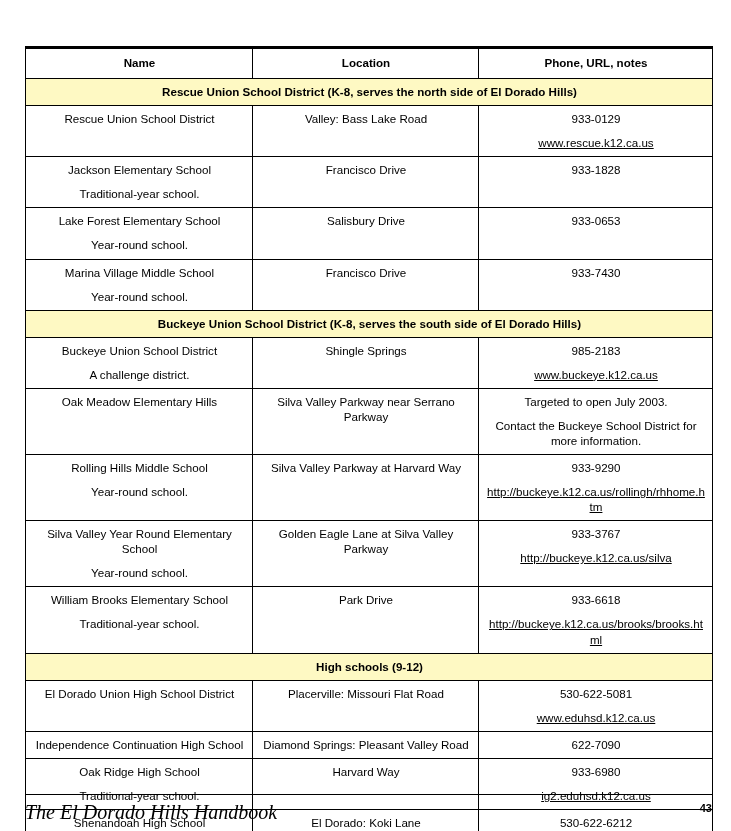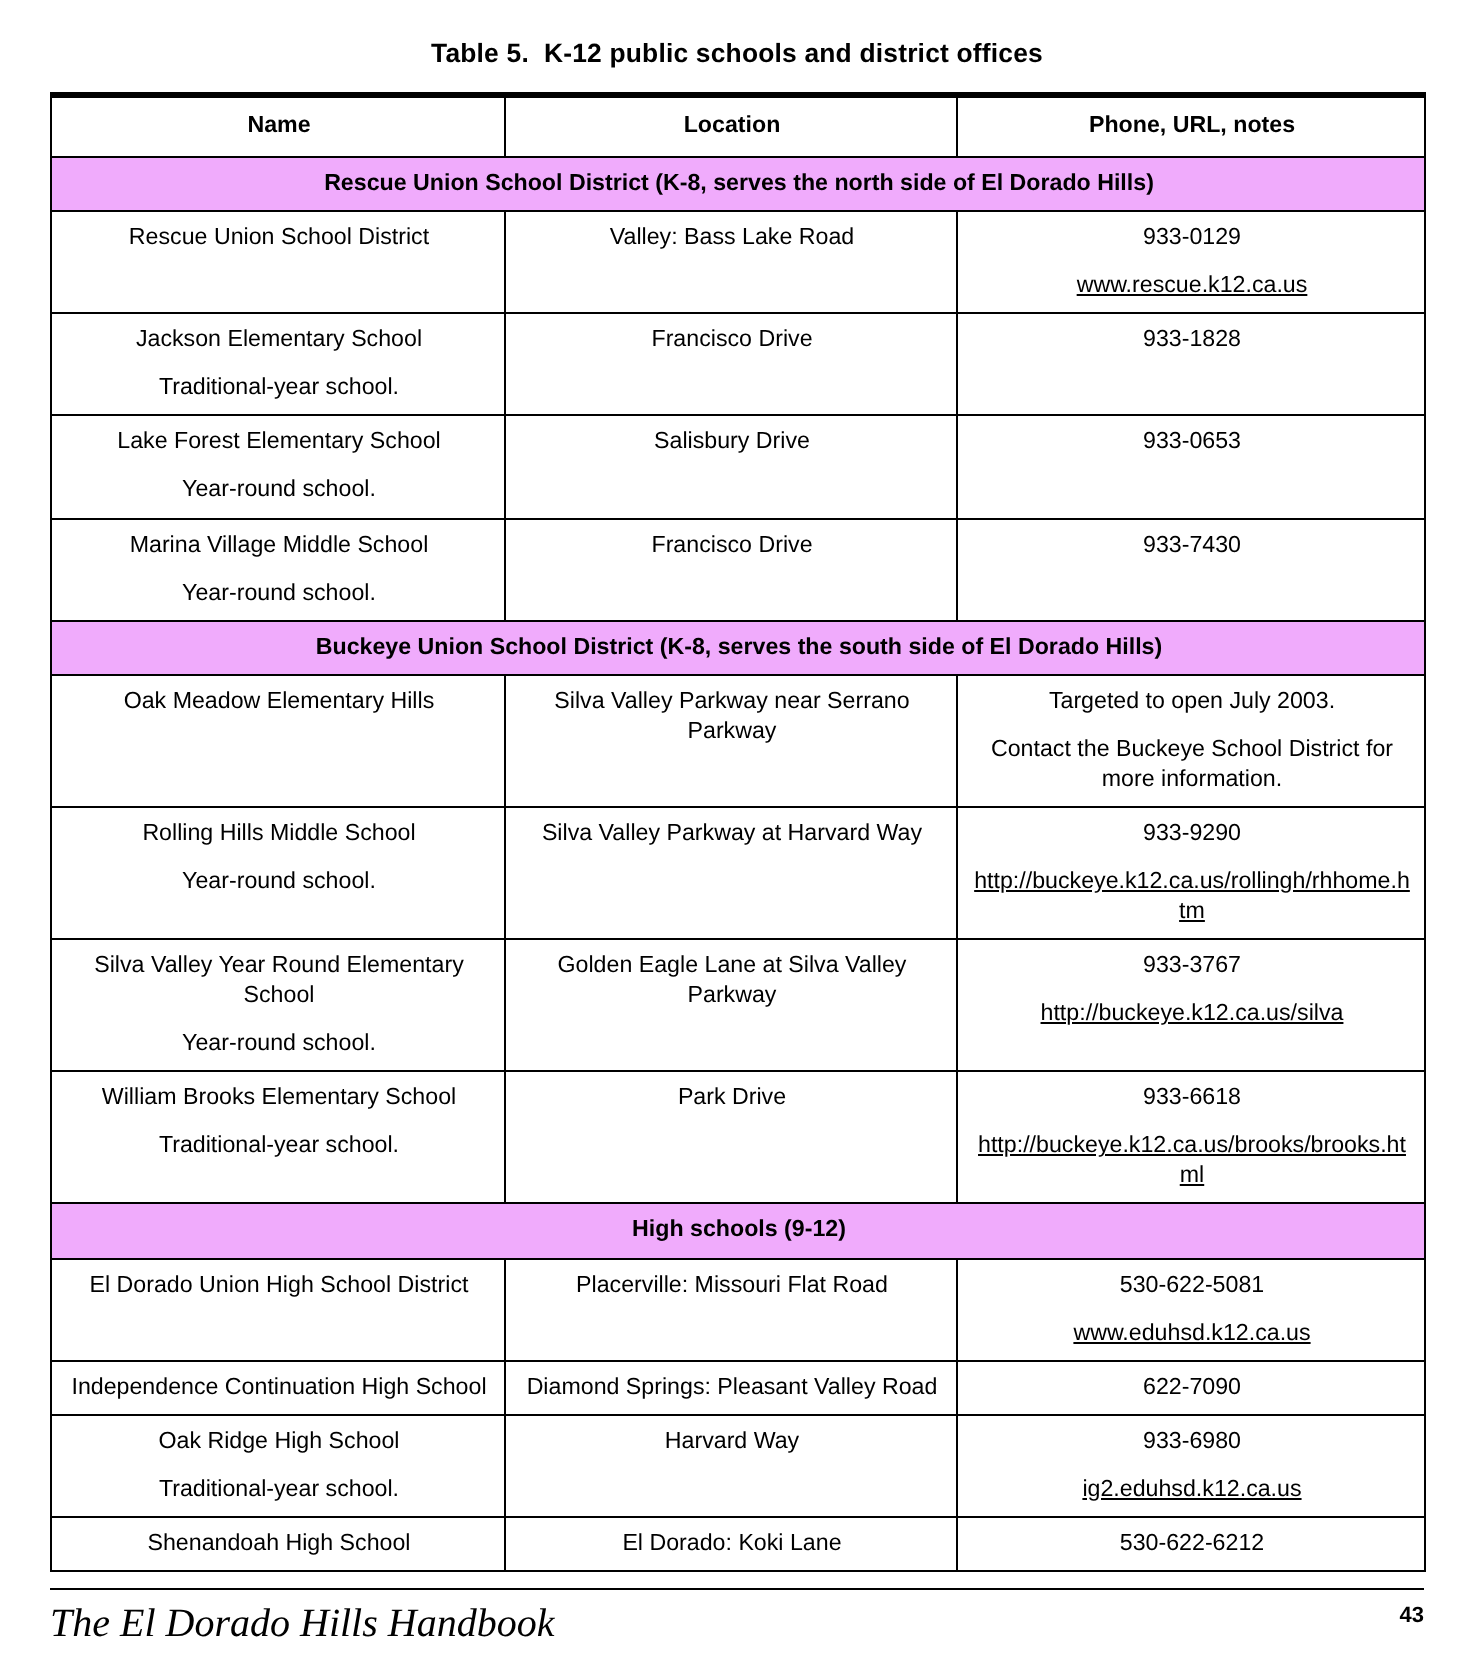--- a/index.html
+++ b/index.html
@@ -67,21 +67,21 @@
 
   
   tr.head-row th {
     border-top: 3px solid #000000;
     font-weight: bold;
     padding-top: 6px;
     padding-bottom: 8px;
   }
 
   tr.section-row td {
-    background: #f0abfc;
+    background: #fef9c3;
     font-weight: bold;
     padding-top: 5px;
     padding-bottom: 6px;
   }
 
   td.cell p {
     margin: 0;
   }
   td.cell p + p {
     margin-top: 9px;
@@ -123,21 +123,20 @@
     font-family: "Liberation Sans", sans-serif;
     font-weight: bold;
     font-size: 11px;
   }
 </style>
 </head>
 <body>
 
 <div class="page">
 
-  <div class="table-title">Table 5.  K-12 public schools and district offices</div>
 
   <div class="tbl-wrap">
     <table class="schools">
       <colgroup>
         <col class="c-name">
         <col class="c-location">
         <col class="c-phone">
       </colgroup>
       <thead>
         <tr class="head-row">
@@ -196,20 +195,33 @@
             </td>
             <td class="cell">
               <p>933-7430</p>
             </td>
           </tr>
           <tr class="section-row">
             <td colspan="3">Buckeye Union School District (K-8, serves the south side of El Dorado Hills)</td>
           </tr>
           <tr>
             <td class="cell">
+              <p>Buckeye Union School District</p>
+              <p>A challenge district.</p>
+            </td>
+            <td class="cell">
+              <p>Shingle Springs</p>
+            </td>
+            <td class="cell">
+              <p>985-2183</p>
+              <p><span class="u-link">www.buckeye.k12.ca.us</span></p>
+            </td>
+          </tr>
+          <tr>
+            <td class="cell">
               <p>Oak Meadow Elementary Hills</p>
             </td>
             <td class="cell">
               <p>Silva Valley Parkway near Serrano Parkway</p>
             </td>
             <td class="cell">
               <p>Targeted to open July 2003.</p>
               <p>Contact the Buckeye School District for more information.</p>
             </td>
           </tr>

